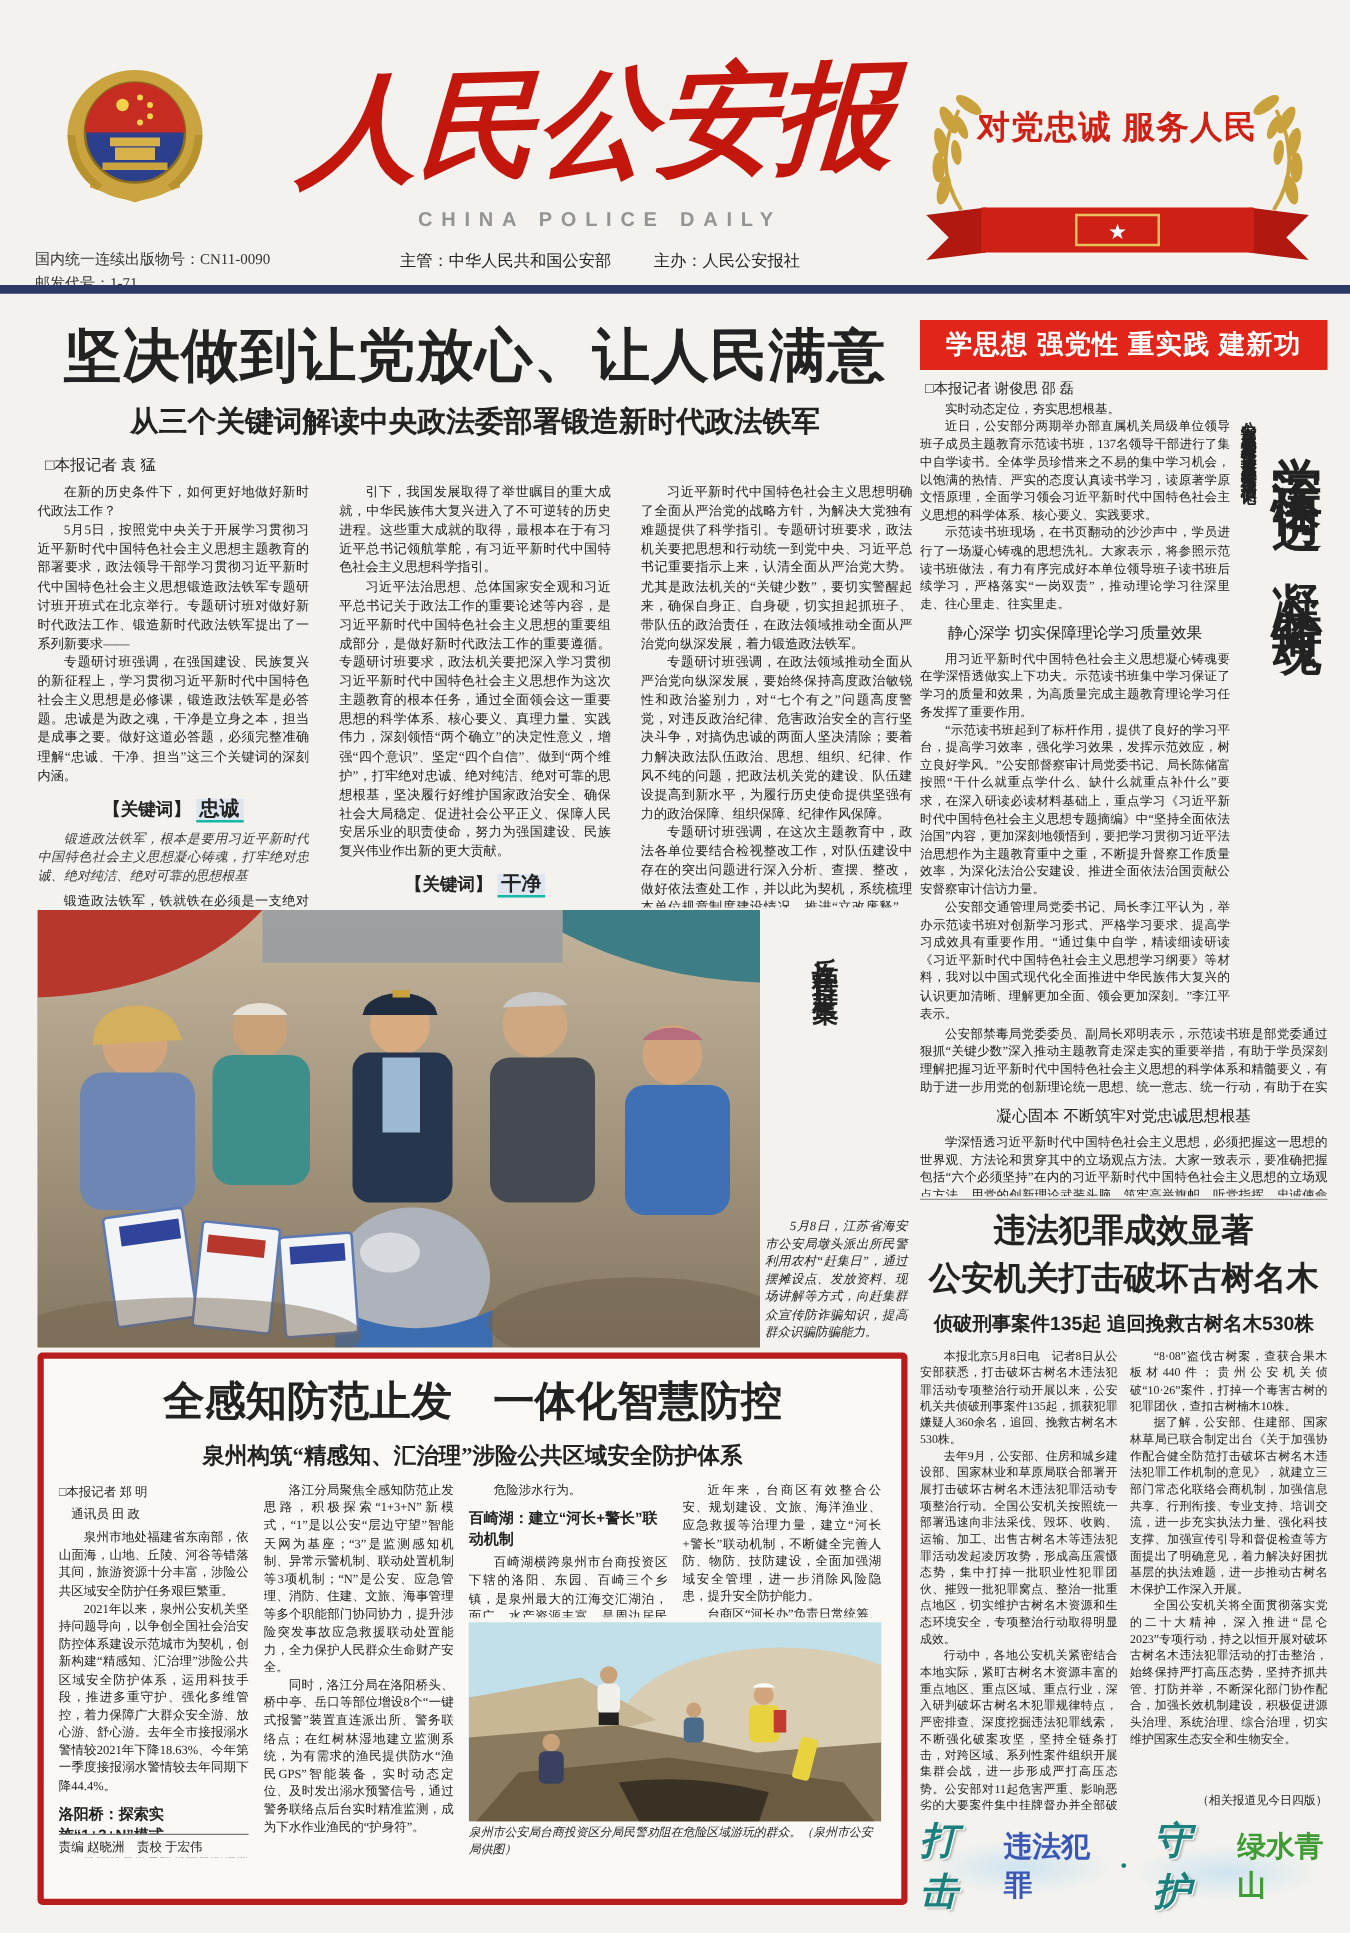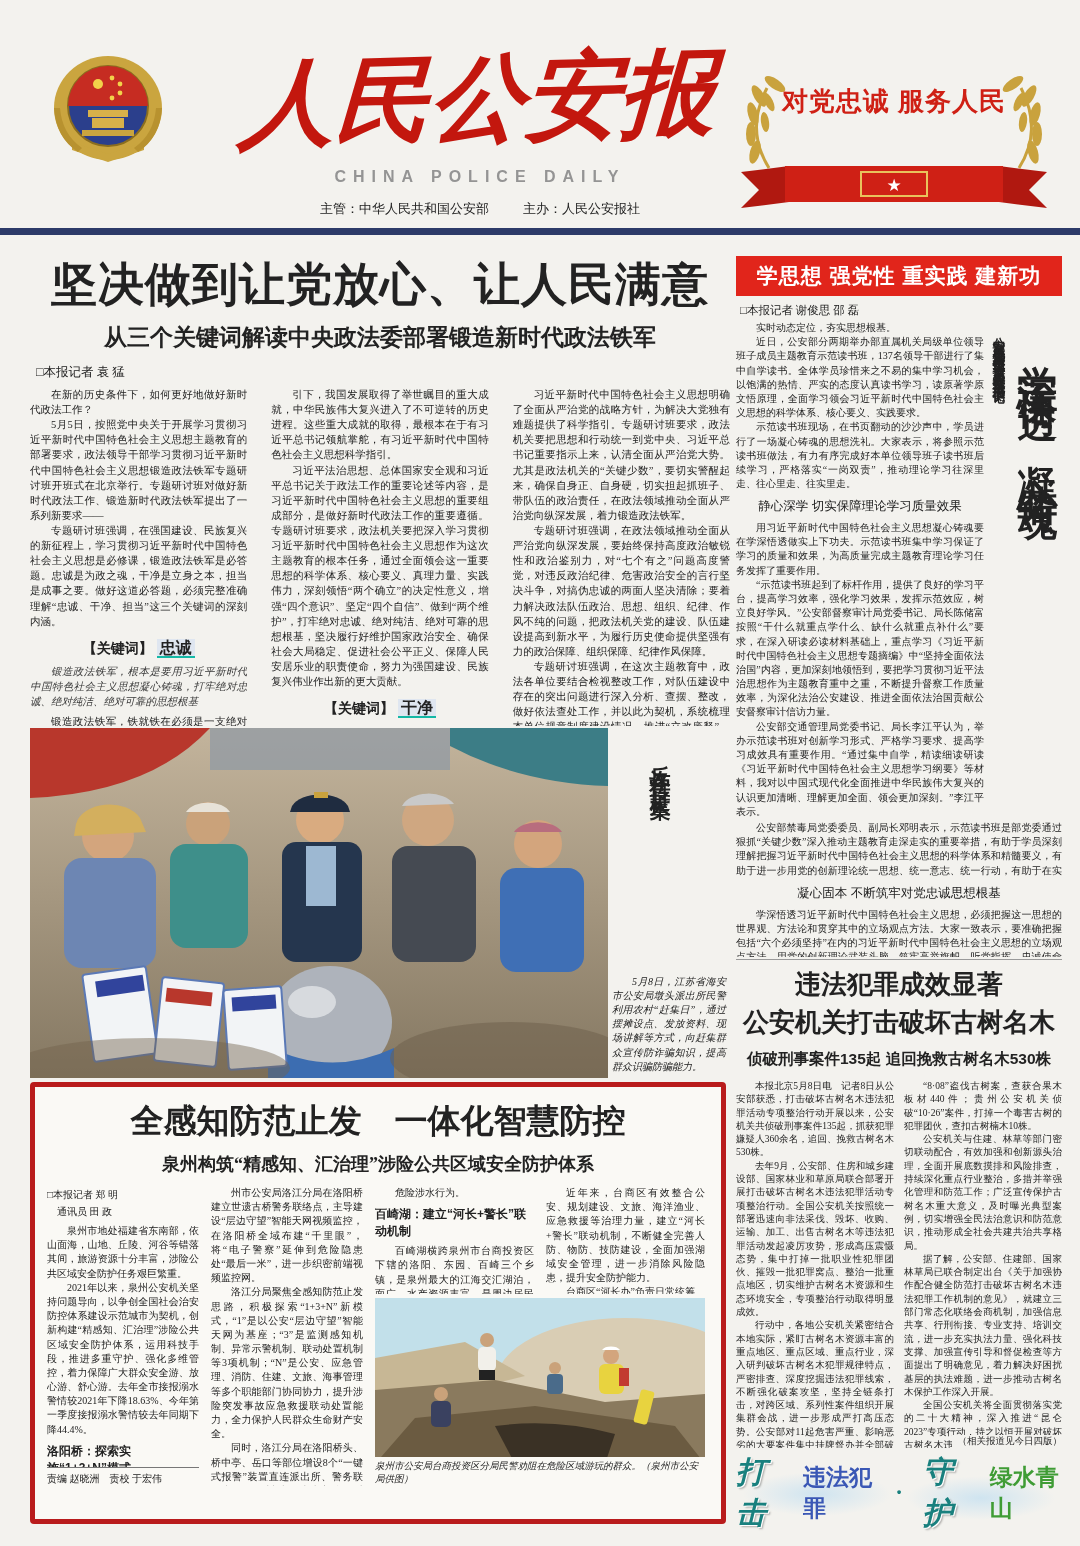--- a/index.html
+++ b/index.html
@@ -109,20 +109,24 @@
         <circle cx="68" cy="30" r="2.4" fill="#f2d24a"></circle>
       <circle cx="68" cy="39" r="2.4" fill="#f2d24a"></circle>
         <circle cx="60" cy="44" r="2.4" fill="#f2d24a"></circle>
       <rect x="36" y="56" width="40" height="7" fill="#d8b14a"></rect>
       <rect x="40" y="64" width="32" height="10" fill="#d8b14a"></rect>
       <rect x="30" y="76" width="52" height="6" fill="#caa53f"></rect>
       <path d="M20,88 L56,100 L92,88 L92,96 L56,108 L20,96 Z" fill="#caa53f"></path>
       <path d="M8,54 Q10,80 30,94 L26,98 Q4,84 2,54 Z" fill="#b8922f"></path>
       <path d="M104,54 Q102,80 82,94 L86,98 Q108,84 110,54 Z" fill="#b8922f"></path>
     </svg>
+  </div>
+  <div class="abs issn">
+    <div>国内统一连续出版物号：CN11-0090</div>
+    <div>邮发代号：1-71</div>
   </div>
   <div class="abs np-title">人民公安报</div>
   <div class="abs np-title-en sans">CHINA POLICE DAILY</div>
   <div class="abs publine">
     <span>主管：中华人民共和国公安部</span>
     <span>主办：人民公安报社</span>
   </div>
 
   <div class="abs badge">
     <svg class="abs" style="left:0;top:0;" width="342" height="170" viewBox="0 0 342 170">
@@ -300,21 +304,20 @@
     <div class="tree-c">
       <div class="paras">
           <p>本报北京5月8日电　记者8日从公安部获悉，打击破坏古树名木违法犯罪活动专项整治行动开展以来，公安机关共侦破刑事案件135起，抓获犯罪嫌疑人360余名，追回、挽救古树名木530株。</p>
           <p>去年9月，公安部、住房和城乡建设部、国家林业和草原局联合部署开展打击破坏古树名木违法犯罪活动专项整治行动。全国公安机关按照统一部署迅速向非法采伐、毁坏、收购、运输、加工、出售古树名木等违法犯罪活动发起凌厉攻势，形成高压震慑态势，集中打掉一批职业性犯罪团伙、摧毁一批犯罪窝点、整治一批重点地区，切实维护古树名木资源和生态环境安全，专项整治行动取得明显成效。</p>
           <p>行动中，各地公安机关紧密结合本地实际，紧盯古树名木资源丰富的重点地区、重点区域、重点行业，深入研判破坏古树名木犯罪规律特点，严密排查、深度挖掘违法犯罪线索，不断强化破案攻坚，坚持全链条打击，对跨区域、系列性案件组织开展集群会战，进一步形成严打高压态势。公安部对11起危害严重、影响恶劣的大要案件集中挂牌督办并全部破获。其中，福建公安机关侦破“2210”案件，摧毁一个跨多省区作案的犯罪团伙，查扣古树85株；广西公安机关侦破一起危害古树案，挽救百年以上挂牌保护古樟树8株；云南公安机关侦破</p>
         </div>
     </div>
     <div class="tree-c">
       <div class="paras">
           <p>“8·08”盗伐古树案，查获合果木板材440件；贵州公安机关侦破“10·26”案件，打掉一个毒害古树的犯罪团伙，查扣古树楠木10株。</p>
-          <p>公安机关与住建、林草等部门密切联动配合，有效加强和创新源头治理，全面开展底数摸排和风险排查，持续深化重点行业整治，多措并举强化管理和防范工作；广泛宣传保护古树名木重大意义，及时曝光典型案例，切实增强全民法治意识和防范意识，推动形成全社会共建共治共享格局。</p>
           <p>据了解，公安部、住建部、国家林草局已联合制定出台《关于加强协作配合健全防范打击破坏古树名木违法犯罪工作机制的意见》，就建立三部门常态化联络会商机制，加强信息共享、行刑衔接、专业支持、培训交流，进一步充实执法力量、强化科技支撑、加强宣传引导和督促检查等方面提出了明确意见，着力解决好困扰基层的执法难题，进一步推动古树名木保护工作深入开展。</p>
           <p>全国公安机关将全面贯彻落实党的二十大精神，深入推进“昆仑2023”专项行动，持之以恒开展对破坏古树名木违法犯罪活动的打击整治，始终保持严打高压态势，坚持齐抓共管、打防并举，不断深化部门协作配合，加强长效机制建设，积极促进源头治理、系统治理、综合治理，切实维护国家生态安全和生物安全。</p>
         </div>
       <div class="tree-note">（相关报道见今日四版）</div>
     </div>
   </div>
 
   <div class="abs green">
     <div class="cloud" style="left:6px;top:12px;"></div>
     <div class="cloud" style="right:6px;top:16px;"></div>
@@ -339,21 +342,20 @@
             <p>2021年以来，泉州公安机关坚持问题导向，以争创全国社会治安防控体系建设示范城市为契机，创新构建“精感知、汇治理”涉险公共区域安全防护体系，运用科技手段，推进多重守护、强化多维管控，着力保障广大群众安全游、放心游、舒心游。去年全市接报溺水警情较2021年下降18.63%、今年第一季度接报溺水警情较去年同期下降44.4%。</p>
           </div>
         <div class="qz-subhead">洛阳桥：探索实施“1+3+N”模式</div>
         <div class="paras">
             <p>洛阳桥是世界现存最早的跨海梁式石桥，历史悠久、底蕴丰厚。近年来，洛阳桥成为网红景点，不少群众到此观光打卡，今年“五一”假期，洛阳桥景区客流量达19.64万人次。</p>
           </div>
         <div class="qz-footer">责编 赵晓洲　责校 于宏伟</div>
       </div>
       <div class="qz-c">
         <div class="paras">
-            <p>州市公安局洛江分局在洛阳桥建立世遗古桥警务联络点，主导建设“层边守望”智能天网视频监控，在洛阳桥全域布建“千里眼”，将“电子警察”延伸到危险隐患处“最后一米”，进一步织密前端视频监控网。</p>
             <p>洛江分局聚焦全感知防范止发思路，积极探索“1+3+N”新模式，“1”是以公安“层边守望”智能天网为基座；“3”是监测感知机制、异常示警机制、联动处置机制等3项机制；“N”是公安、应急管理、消防、住建、文旅、海事管理等多个职能部门协同协力，提升涉险突发事故应急救援联动处置能力，全力保护人民群众生命财产安全。</p>
             <p>同时，洛江分局在洛阳桥头、桥中亭、岳口等部位增设8个“一键式报警”装置直连派出所、警务联络点；在红树林湿地建立监测系统，为有需求的渔民提供防水“渔民GPS”智能装备，实时动态定位、及时发出溺水预警信号，通过警务联络点后台实时精准监测，成为下水作业渔民的“护身符”。</p>
           </div>
       </div>
       <div class="qz-right">
         <div class="qz-row">
           <div class="qz-rc">
             <div class="paras">
                 <p>危险涉水行为。</p>
               </div>

